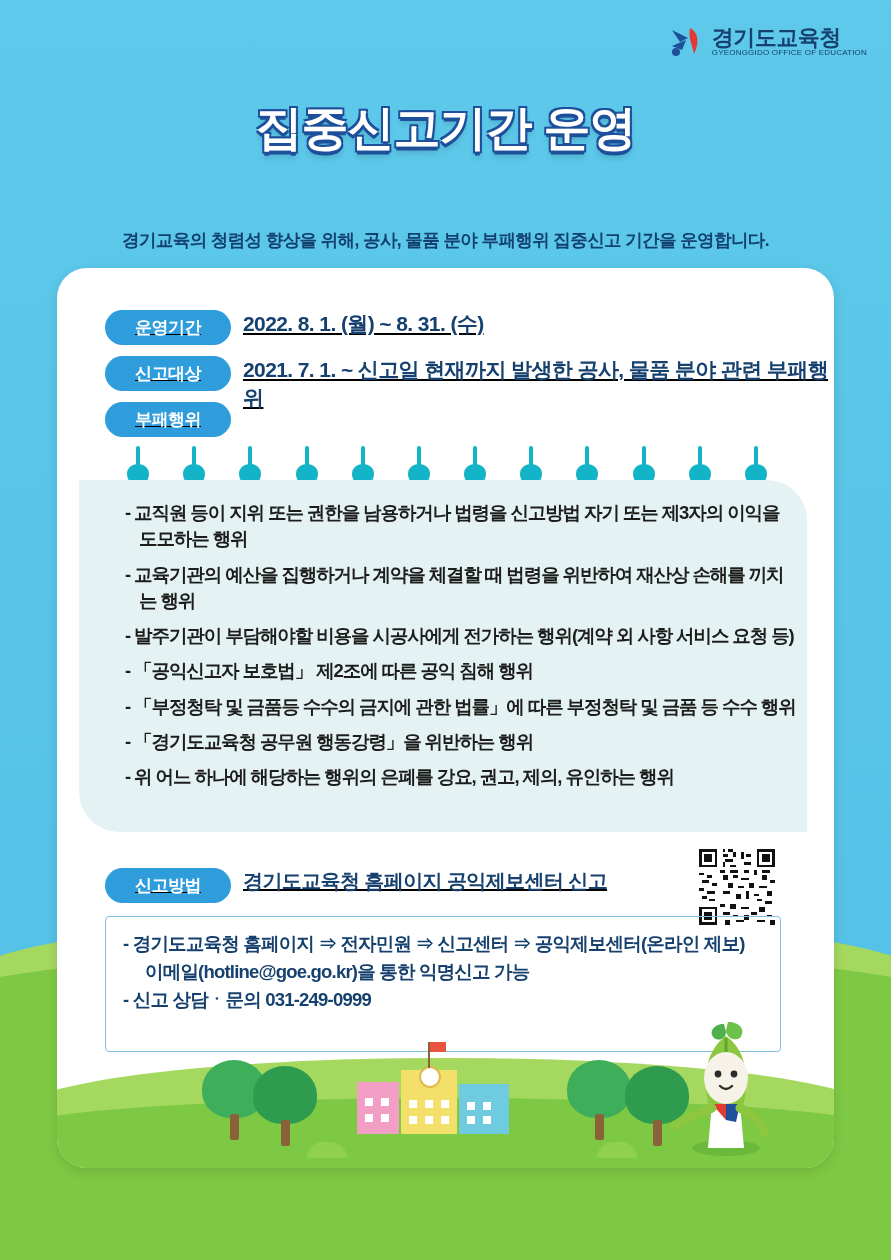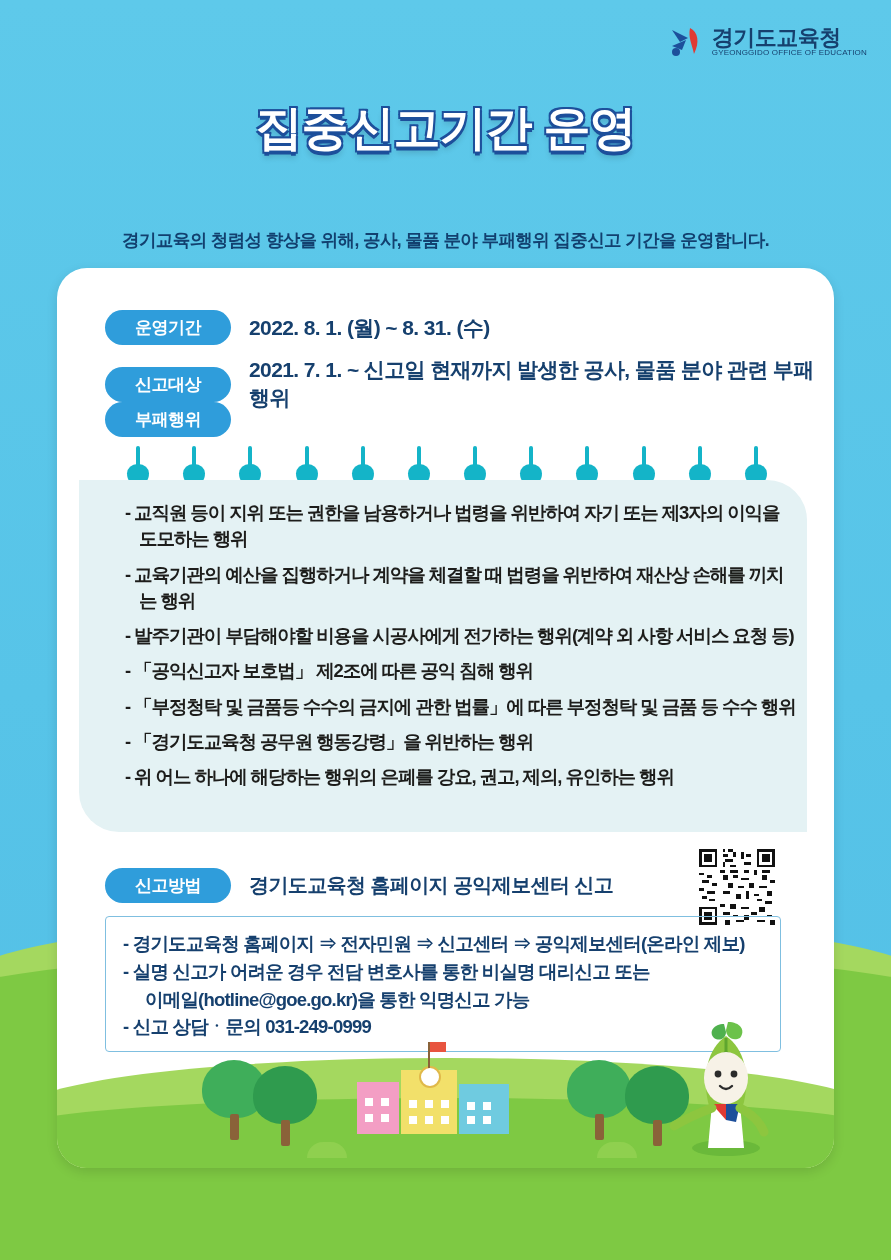--- a/index.html
+++ b/index.html
@@ -118,22 +118,23 @@
     letter-spacing: -0.5px;
     border-radius: 18px;
     padding: 6px 20px;
     text-align: center;
     min-width: 86px;
   }
 
   .row {
     position: absolute;
     display: flex;
-    align-items: center;
-    gap: 18px;
+    align-items: flex-start;
+    gap: 12px;
+    text-decoration: underline;
   }
   .row .val {
     font-size: 21px;
     font-weight: bold;
     color: #16406e;
     letter-spacing: -0.6px;
   }
   #row-period { left: 48px; top: 42px; }
   #row-target { left: 48px; top: 88px; }
   #row-corrupt { left: 48px; top: 134px; }
@@ -370,21 +371,21 @@
           <div class="head"></div>
         </div>
         <div class="pin">
           <div class="stem"></div>
           <div class="head"></div>
         </div>
       </div>
 
     <div class="list-panel"></div>
     <div class="list" id="corruption-list">
-        <div class="list-item">- 교직원 등이 지위 또는 권한을 남용하거나 법령을 위반하여 자기 또는 제3자의 이익을 도모하는 행위</div>
+        <div class="list-item">- 교직원 등이 지위 또는 권한을 남용하거나 법령을 신고방법 자기 또는 제3자의 이익을 도모하는 행위</div>
         <div class="list-item">- 교육기관의 예산을 집행하거나 계약을 체결할 때 법령을 위반하여 재산상 손해를 끼치는 행위</div>
         <div class="list-item">- 발주기관이 부담해야할 비용을 시공사에게 전가하는 행위(계약 외 사항 서비스 요청 등)</div>
         <div class="list-item">- 「공익신고자 보호법」 제2조에 따른 공익 침해 행위</div>
         <div class="list-item">- 「부정청탁 및 금품등 수수의 금지에 관한 법률」에 따른 부정청탁 및 금품 등 수수 행위</div>
         <div class="list-item">- 「경기도교육청 공무원 행동강령」을 위반하는 행위</div>
         <div class="list-item">- 위 어느 하나에 해당하는 행위의 은폐를 강요, 권고, 제의, 유인하는 행위</div>
       </div>
 
     <div class="row" id="row-method">
       <span class="pill">신고방법</span>
@@ -462,21 +463,20 @@
           <rect x="26" y="25" width="2" height="1"></rect>
             <rect x="22" y="27" width="3" height="1"></rect>
           <rect x="27" y="27" width="2" height="2"></rect>
         </g>
       </svg>
     </div>
 
     <div class="method-box"></div>
     <div class="method-lines" id="method-lines">
         <div class="method-line">- 경기도교육청 홈페이지 ⇒ 전자민원 ⇒ 신고센터 ⇒ 공익제보센터(온라인 제보)</div>
-        <div class="method-line">- 실명 신고가 어려운 경우 전담 변호사를 통한 비실명 대리신고 또는</div>
         <div class="method-line cont">이메일(hotline@goe.go.kr)을 통한 익명신고 가능</div>
         <div class="method-line">- 신고 상담ㆍ문의  031-249-0999</div>
       </div>
 
     <div class="scene">
       <div class="hill"></div>
       <div class="hill2"></div>
 
       <div class="tree t1">
         <div class="crown"></div>

